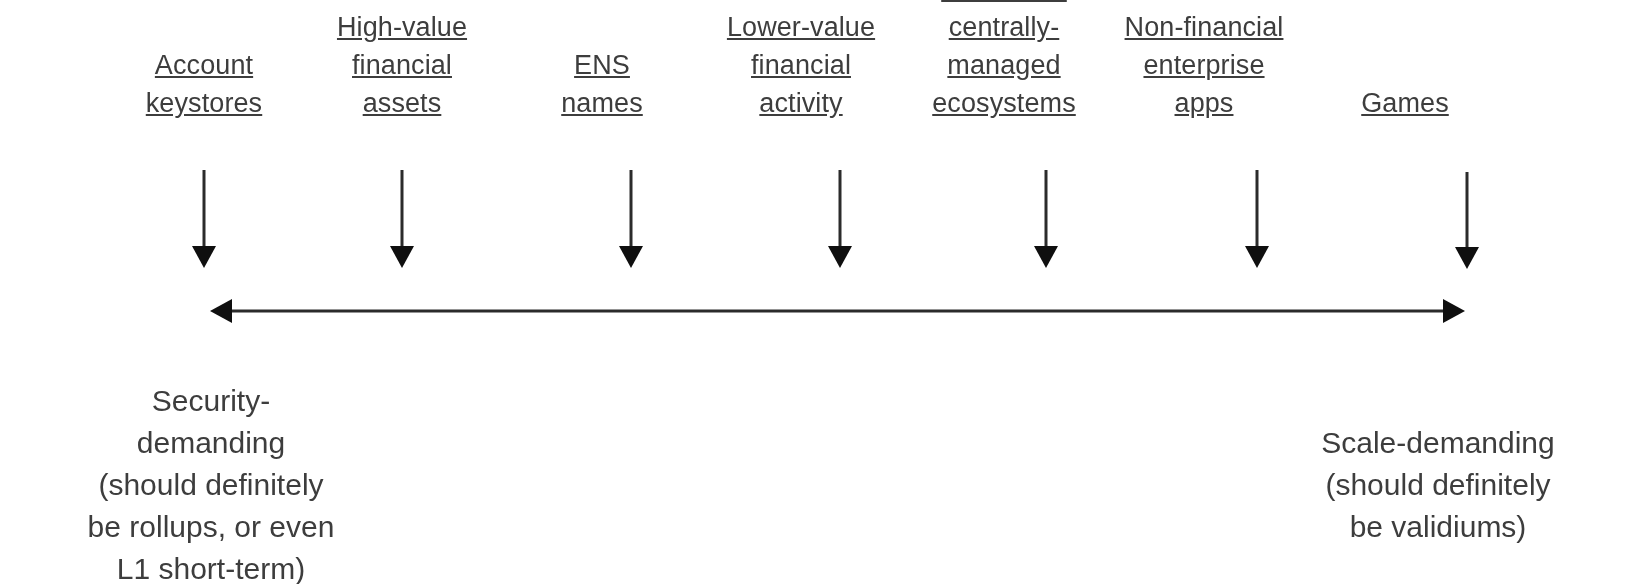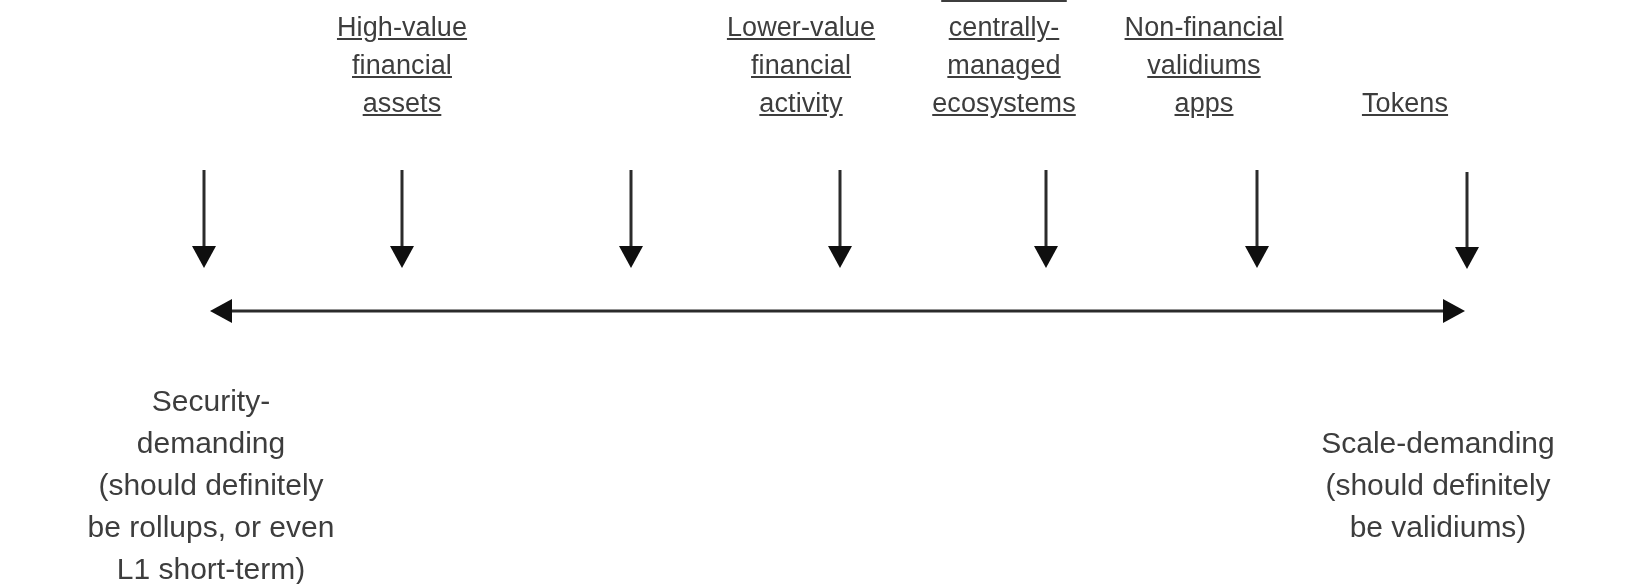--- a/index.html
+++ b/index.html
@@ -57,49 +57,57 @@
     transform: translateX(-50%);
   }
   #caption-left  { left: 211px; top: 338px; width: 420px; }
   #caption-right { left: 1438px; top: 380px; width: 420px; }
 </style>
 </head>
 <body>
 
 <div id="canvas">
 
+  <div class="cat b2" style="left:204px;">
+    <span class="cat-inner">Account
+keystores</span>
+  </div>
 
   <div class="cat b3" style="left:402px;">
     <span class="cat-inner">High-value
 financial
 assets</span>
   </div>
 
+  <div class="cat b2" style="left:602px;">
+    <span class="cat-inner">ENS
+names</span>
+  </div>
 
   <div class="cat b3" style="left:801px;">
     <span class="cat-inner">Lower-value
 financial
 activity</span>
   </div>
 
   <div class="cat b4" style="left:1004px;">
     <span class="cat-inner">Tokens for
 centrally-
 managed
 ecosystems</span>
   </div>
 
   <div class="cat b3" style="left:1204px;">
     <span class="cat-inner">Non-financial
-validiums
+enterprise
 apps</span>
   </div>
 
   <div class="cat b2" style="left:1405px;">
-    <span class="cat-inner">Tokens</span>
+    <span class="cat-inner">Games</span>
   </div>
 
   <svg id="vectors" viewBox="0 0 1637 584" width="1637" height="584">
 
     <g>
       <line x1="204" y1="170" x2="204" y2="252" stroke="#2b2b2b" stroke-width="3"></line>
       <polygon points="204,268 192,246 216,246" fill="#0f0f0f"></polygon>
     </g>
     <g>
       <line x1="402" y1="170" x2="402" y2="252" stroke="#2b2b2b" stroke-width="3"></line>

